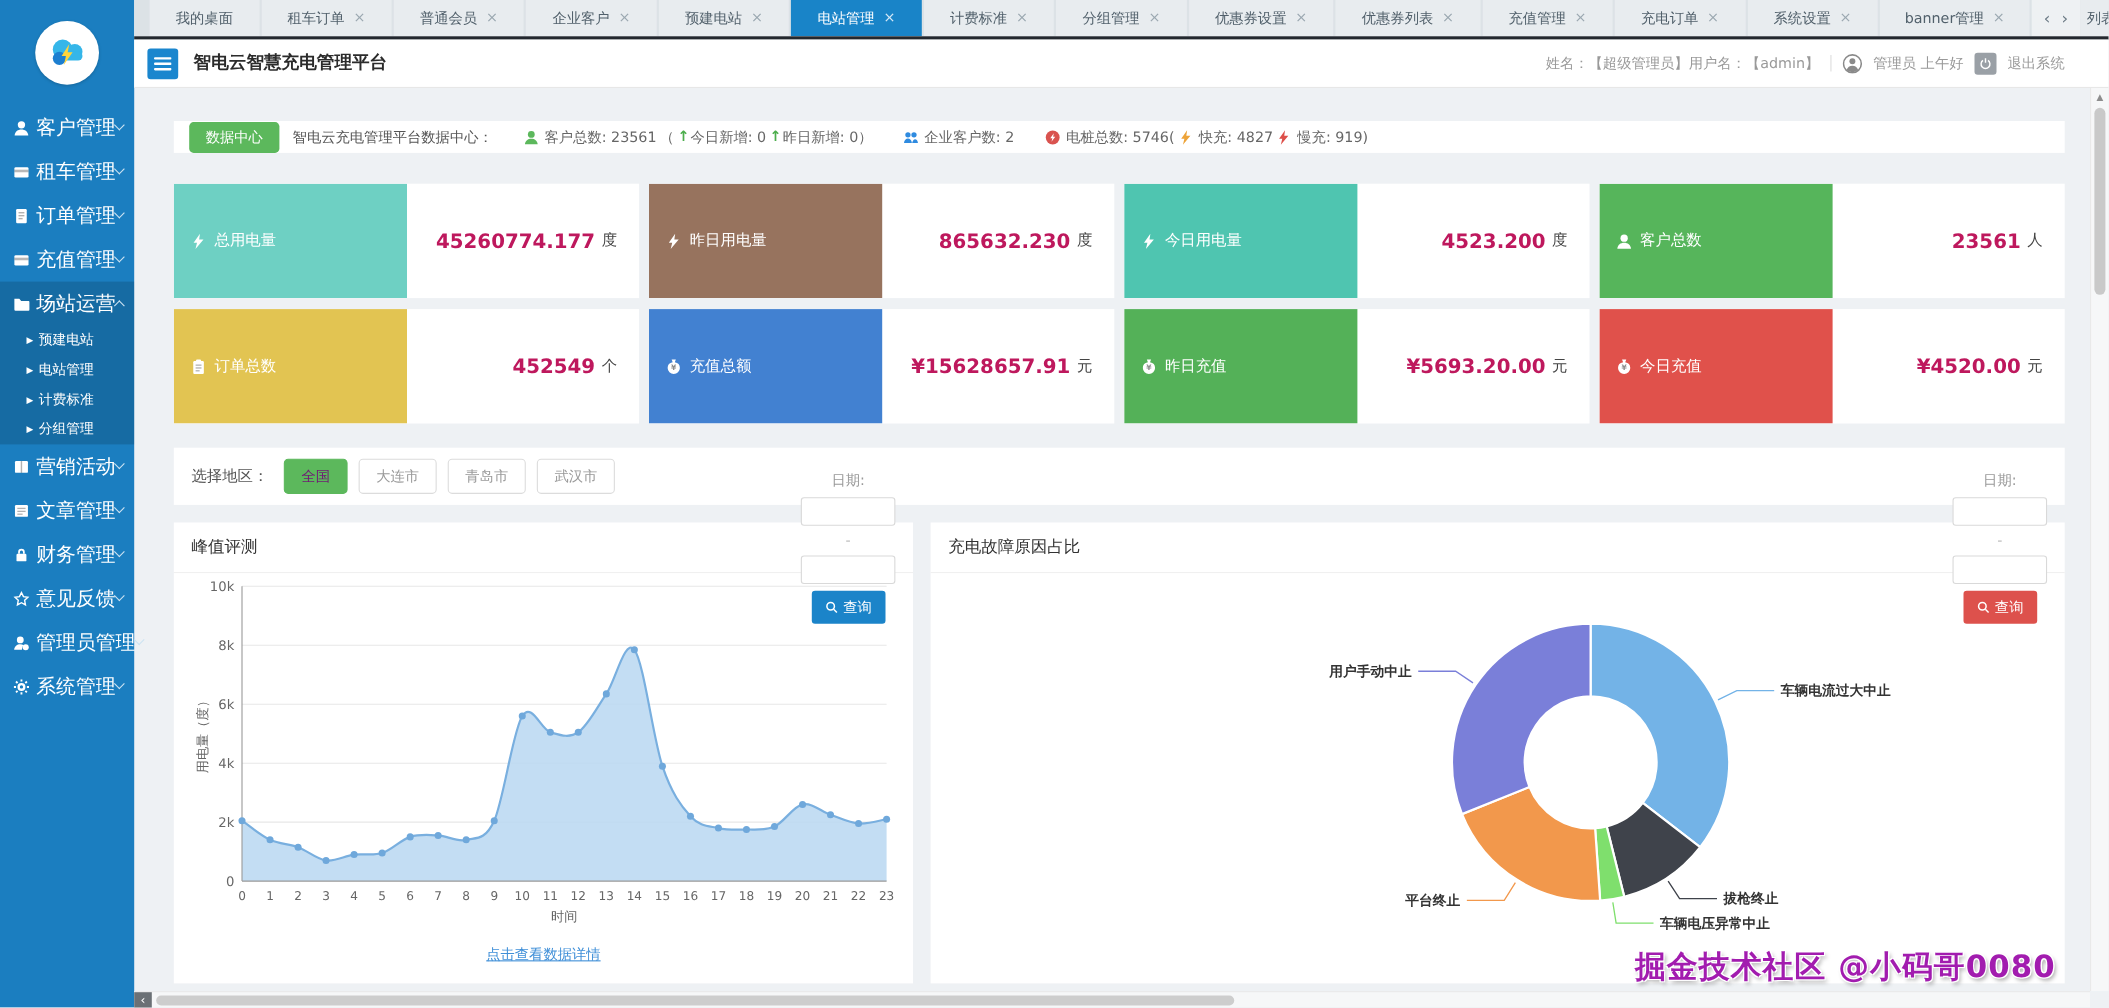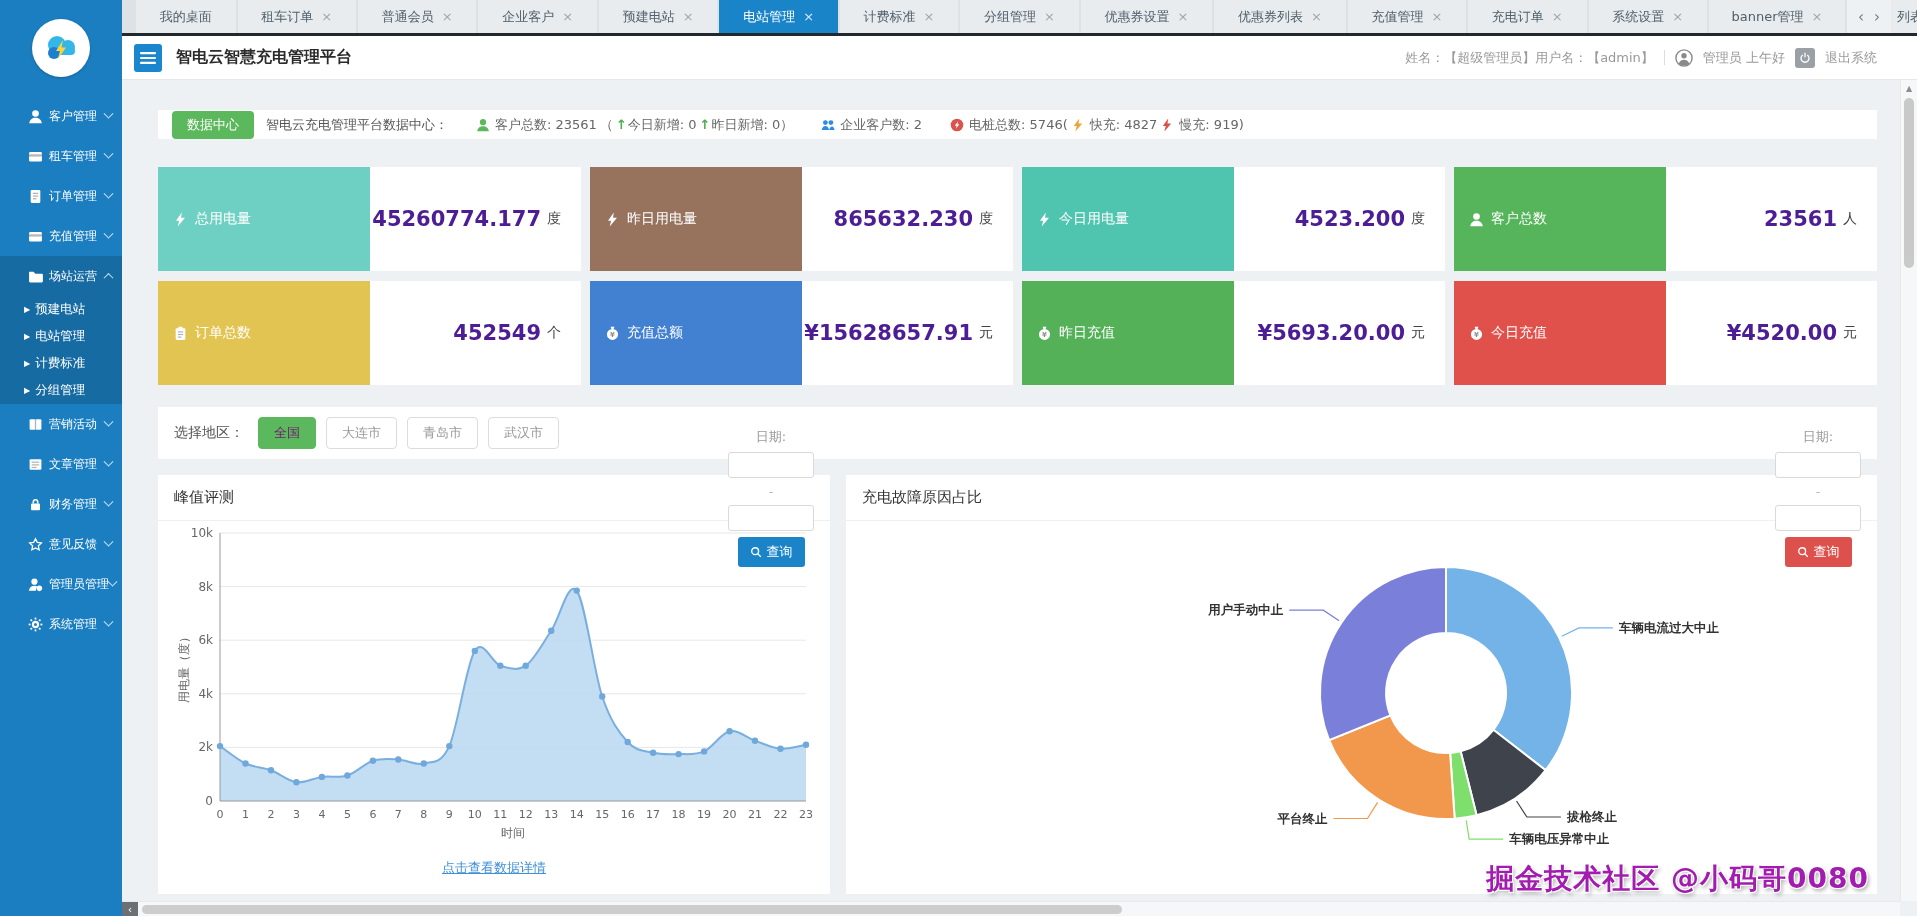--- a/index.html
+++ b/index.html
@@ -3,21 +3,21 @@
 <meta charset="utf-8">
 <style>
   * { box-sizing: border-box; margin: 0; padding: 0; }
   html,body { width:1917px; height:916px; overflow:hidden; font-family:"DejaVu Sans","Liberation Sans",sans-serif; background:#eef1f4; }
   .app { display:flex; width:1917px; height:916px; position:relative; }
 
   
   .sidebar { width:122px; flex-shrink:0; background:#1b7ec0; color:#fff; }
   .logo-wrap { height:96px; display:flex; align-items:center; justify-content:center; }
   .logo-circle { width:58px; height:58px; border-radius:50%; background:#fff; display:flex; align-items:center; justify-content:center; box-shadow:0 1px 3px rgba(0,0,0,.2); }
-  .menu-item { height:40px; display:flex; align-items:center; padding:0 10px 0 28px; cursor:pointer; font-size:12px; white-space:nowrap; }
+  .menu-item { height:40px; display:flex; align-items:center; padding:0 10px 0 12px; cursor:pointer; font-size:18px; white-space:nowrap; }
   .menu-item .mi-ic { width:15px; display:flex; }
   .menu-item .lbl { flex:1; margin-left:6px; letter-spacing:0; }
   .chev { width:7px; height:7px; border-right:1.5px solid #cde3f2; border-bottom:1.5px solid #cde3f2; transform:rotate(45deg) translate(-2px,-2px); flex-shrink:0; }
   .chev.up { transform:rotate(-135deg) translate(-1px,-1px); }
   .group-open { background:rgba(0,0,0,.15); }
   .sub-item { height:27px; display:flex; align-items:center; padding-left:24px; font-size:12.5px; cursor:pointer; white-space:nowrap; }
   .sub-item .tri { font-size:8px; margin-right:5px; }
 
   
   .main { flex:1; display:flex; flex-direction:column; min-width:0; position:relative; }
@@ -48,21 +48,21 @@
   .stat.grp { margin-left:28px; }
   .stat .s-ic { display:flex; margin-right:5px; }
   .stat .arrow { font-weight:bold; margin-right:1px; }
 
   
   .cards-row { display:flex; gap:9px; margin-top:28px; }
   .cards-row + .cards-row { margin-top:10px; }
   .card { flex:1; height:104px; display:flex; background:#fff; overflow:hidden; }
   .card .cleft { width:50%; display:flex; align-items:center; padding-left:15px; color:#fff; font-size:14px; gap:7px; }
   .card .cright { flex:1; display:flex; align-items:center; justify-content:flex-end; padding-right:20px; gap:6px; }
-  .card .val { font-size:21px; font-weight:bold; color:#4c1d95; }
+  .card .val { font-size:18px; font-weight:bold; color:#be185d; }
   .card .unit { font-size:14px; color:#444; }
 
   
   .regionbar { background:#fff; margin-top:22px; height:52px; display:flex; align-items:center; padding:0 16px; font-size:14px; color:#555; }
   .rlabel { margin-right:14px; }
   .rbtn { font-size:13px; padding:6px 15px; border-radius:4px; margin-right:10px; cursor:pointer; border:1px solid #dcdcdc; background:#fff; color:#999; }
   .rbtn.active { background:#5cb85c; border-color:#5cb85c; color:#701a75; }
 
   
   .panels { display:flex; gap:16px; margin-top:16px; align-items:flex-start; }

